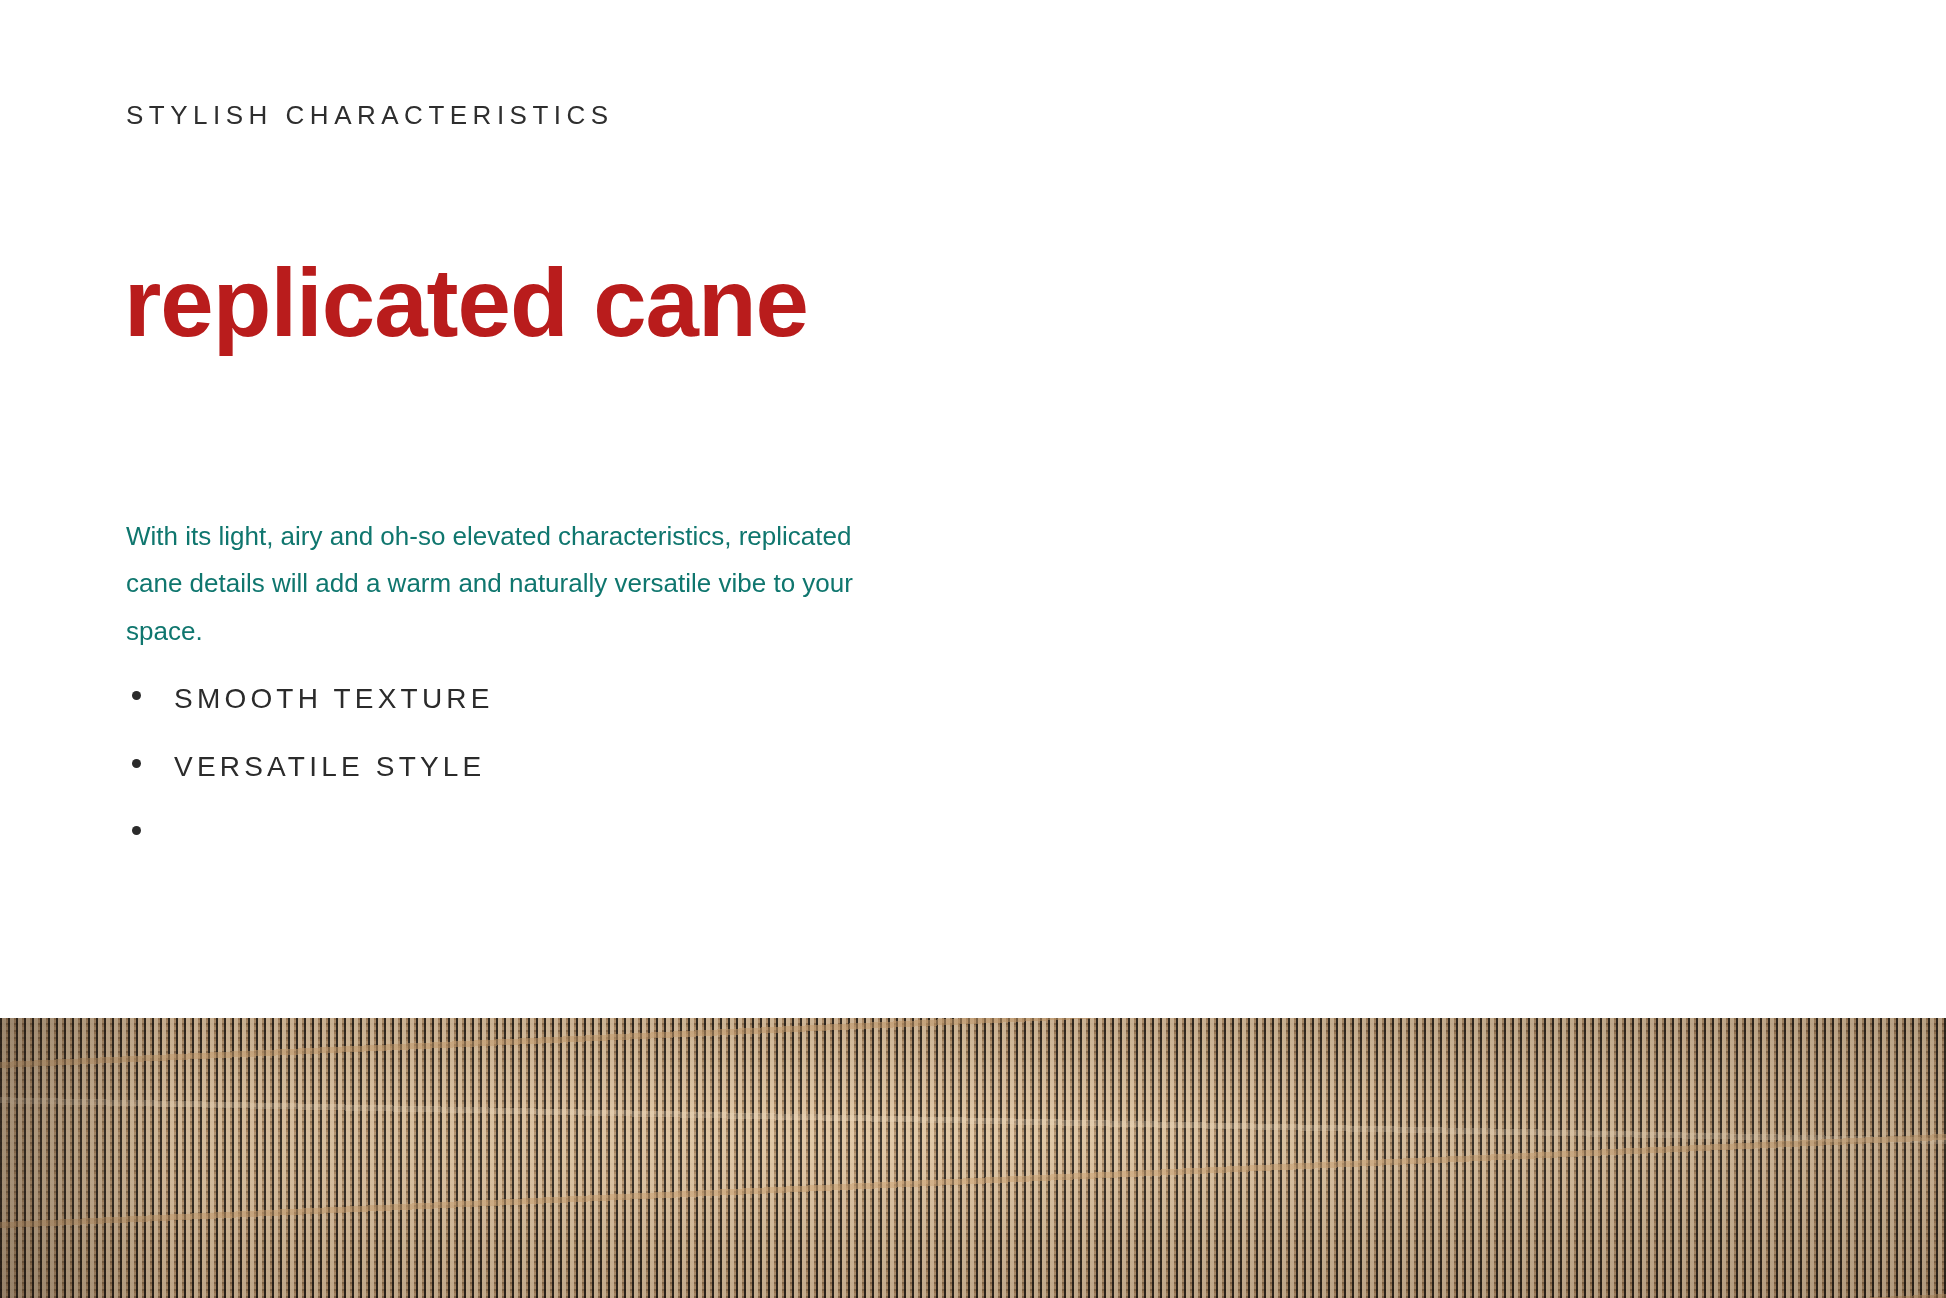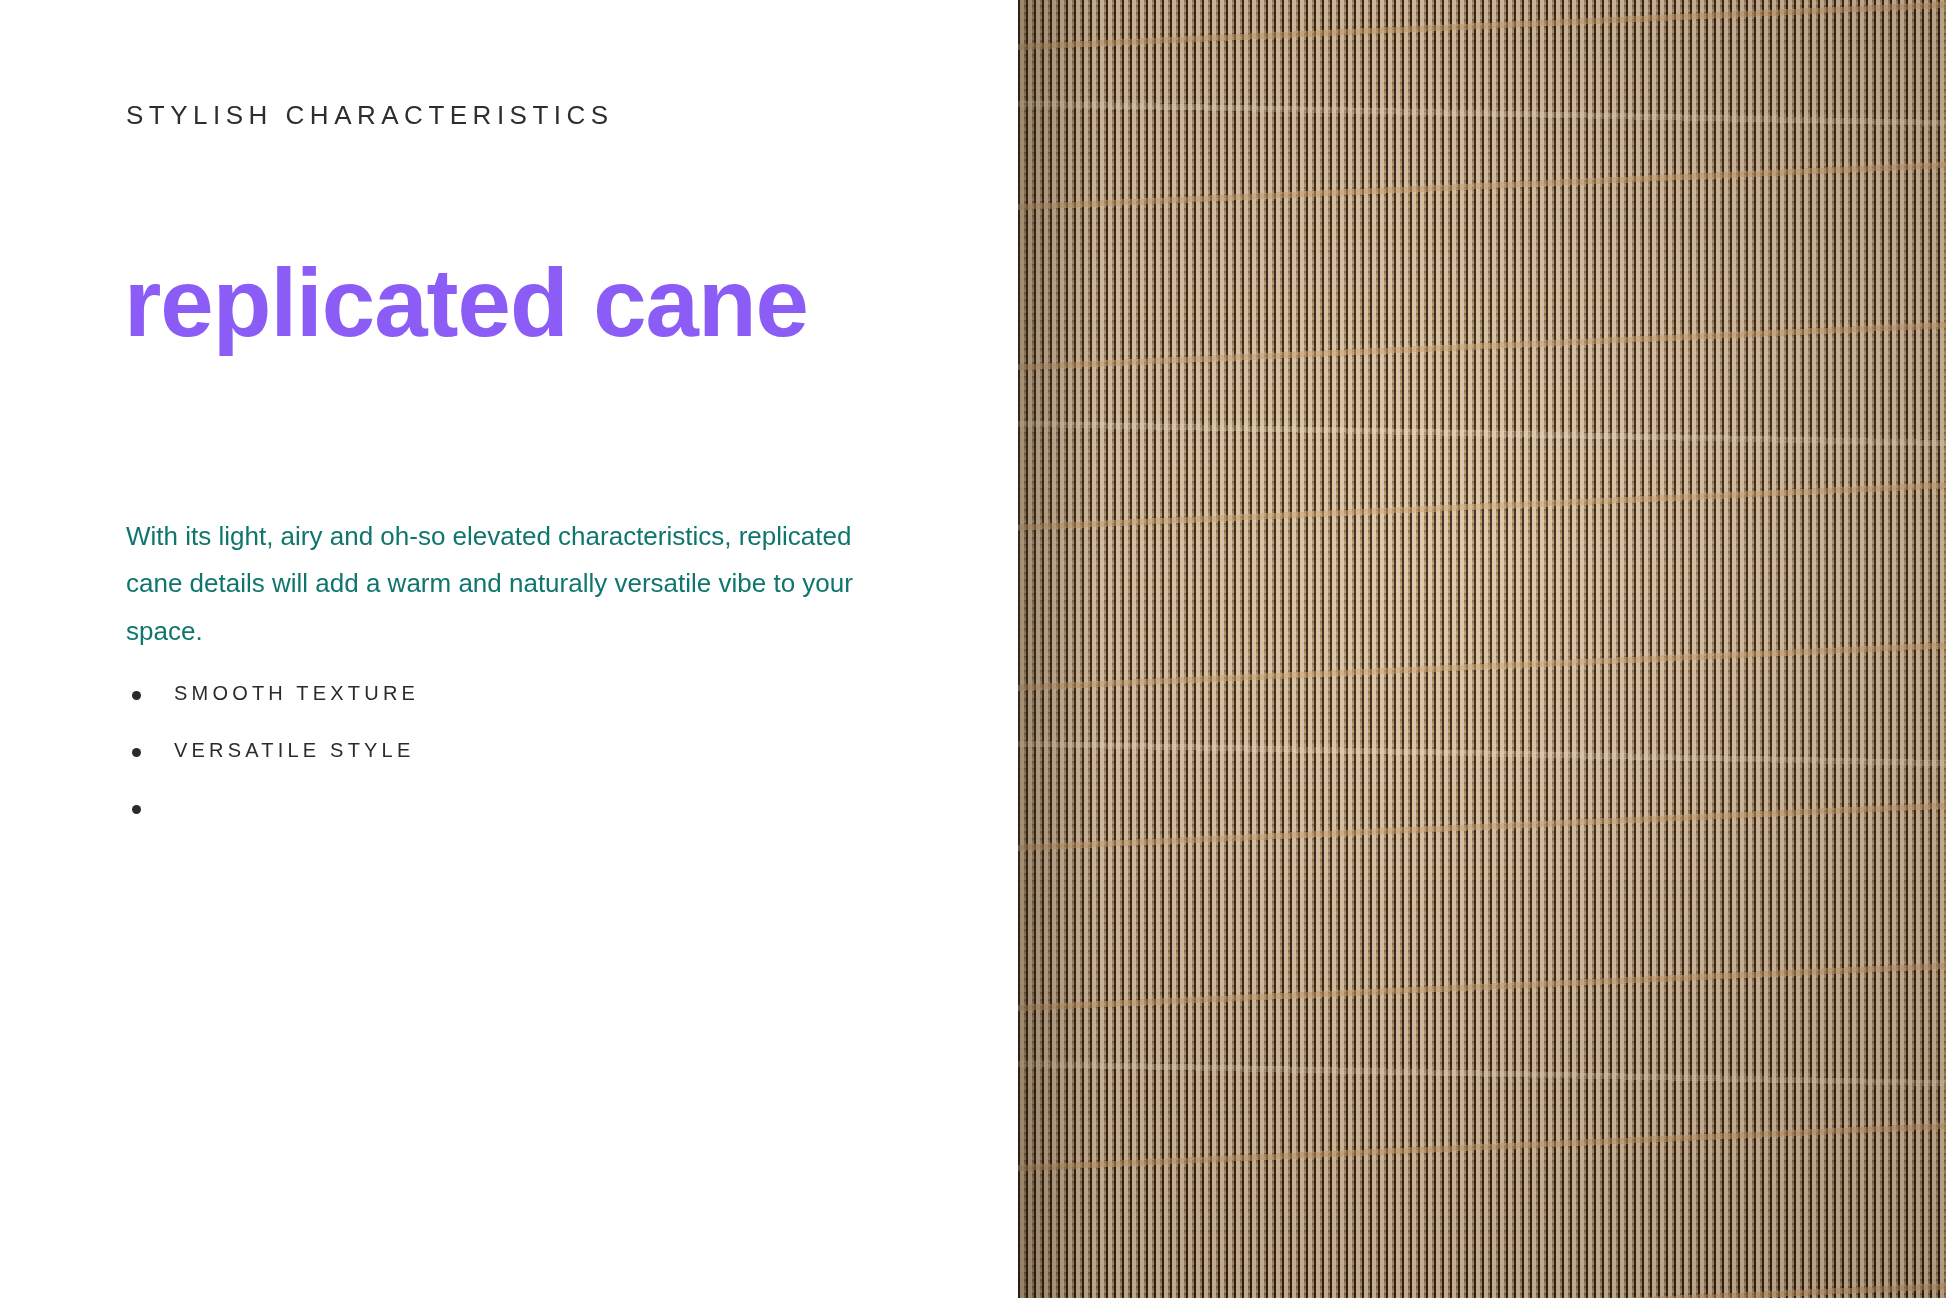--- a/index.html
+++ b/index.html
@@ -12,20 +12,21 @@
     font-family: "Liberation Sans", sans-serif;
     overflow: hidden;
   }
 
   .page {
     position: relative;
     width: 1946px;
     height: 1298px;
     background: #ffffff;
     display: flex;
+    flex-direction: column;
   }
 
   
   .text-panel {
     width: 1018px;
     height: 100%;
     background: #ffffff;
     position: relative;
     flex: 0 0 1018px;
   }
@@ -43,21 +44,21 @@
   }
 
   .headline {
     position: absolute;
     left: 124px;
     top: 182px;
     width: 740px;
     font-size: 96px;
     line-height: 1.18;
     font-weight: 700;
-    color: #8b5cf6;
+    color: #b91c1c;
     letter-spacing: -1px;
   }
 
   .body-copy {
     position: absolute;
     left: 126px;
     top: 487px;
     width: 760px;
     font-size: 26px;
     line-height: 1.82;
@@ -72,21 +73,21 @@
     width: 800px;
     margin: 0;
     padding: 0;
     list-style: none;
   }
 
   .feature-item {
     position: relative;
     padding-left: 48px;
     margin-bottom: 30px;
-    font-size: 20px;
+    font-size: 28px;
     letter-spacing: 4.2px;
     line-height: 1.34;
     color: #2b2b2b;
     text-transform: uppercase;
     font-weight: 400;
   }
 
   .feature-item .bullet {
     position: absolute;
     left: 6px;

